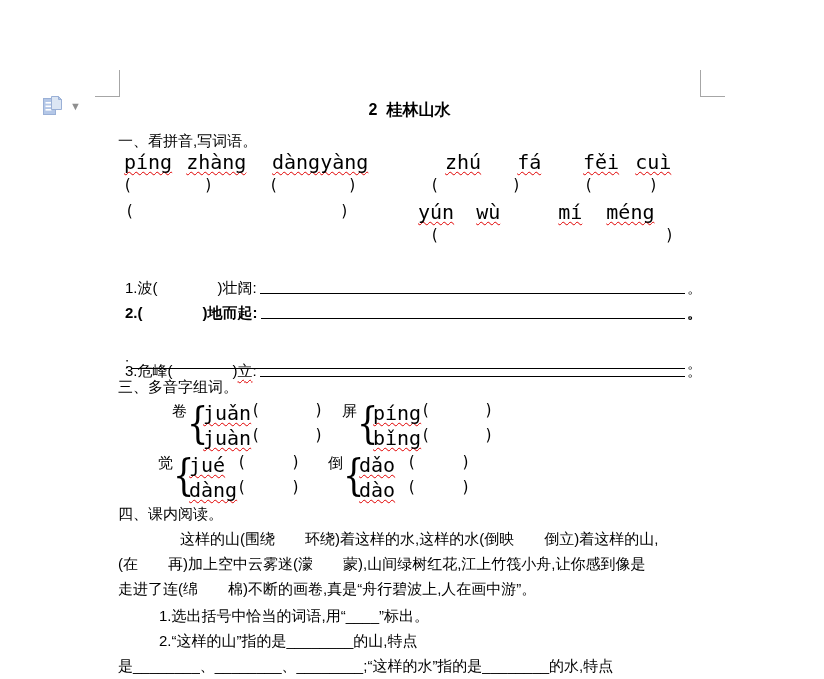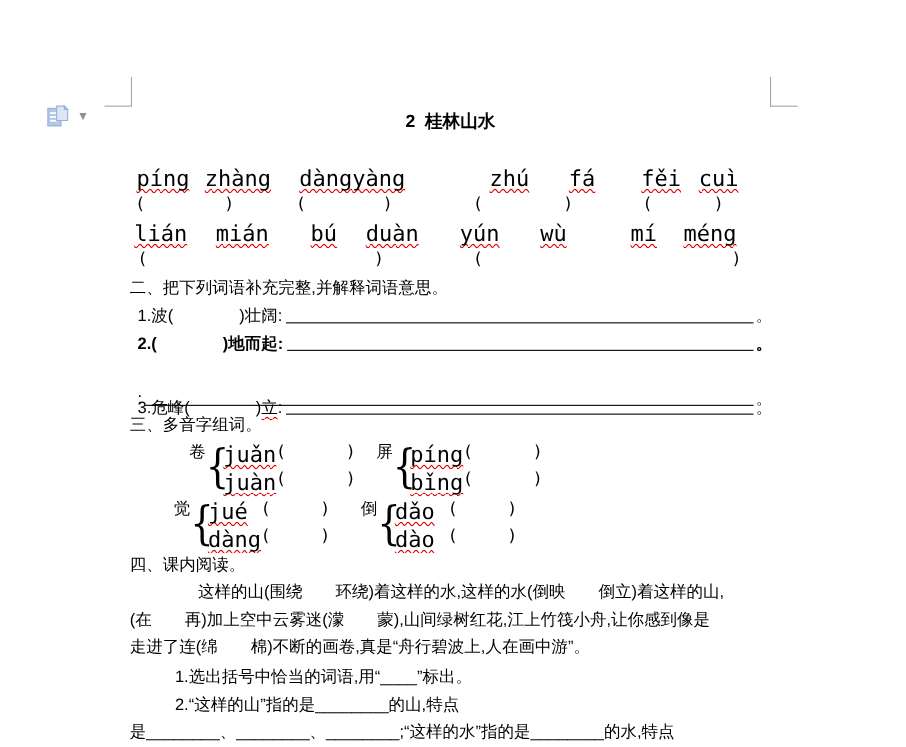--- a/index.html
+++ b/index.html
@@ -47,20 +47,21 @@
       </svg>
     </span>
     <span class="paste-arrow">▼</span>
   </div>
 
   <div class="abs corner-left" style="left:95px;top:70px;"></div>
   <div class="abs corner-right" style="left:700px;top:70px;"></div>
 
   <div class="abs title" style="left:119px;top:100px;width:581px;">2  桂林山水</div>
 
+  <div class="abs cn" style="left:118px;top:131px;">一、看拼音,写词语。</div>
 
   <div class="abs" style="left:122px;top:150px;width:92px;">
     <div class="pyline" style="gap:14px;padding-left:2px;">
       <span class="py">píng</span>
       <span class="py">zhàng</span>
     </div>
     <div class="parenline">
       <span class="pr">(</span>
       <span class="pr">)</span>
     </div>
@@ -93,46 +94,39 @@
       <span class="py">fěi</span>
       <span class="py">cuì</span>
     </div>
     <div class="parenline">
       <span class="pr">(</span>
       <span class="pr">)</span>
     </div>
   </div>
 
   <div class="abs" style="left:122px;top:200px;width:228px;">
-    <div class="pyline">
-      <span class="py" style="margin-right:26px;">lián</span>
-      <span class="py" style="margin-right:38px;">mián</span>
-      <span class="py" style="margin-right:26px;">bú</span>
-      <span class="py">duàn</span>
-    </div>
     <div class="parenline" style="padding-left:3px;">
       <span class="pr">(</span>
       <span class="pr">)</span>
     </div>
   </div>
 
   <div class="abs" style="left:418px;top:200px;width:257px;">
     <div class="pyline">
-      <span class="py" style="margin-right:37px;">yún</span>
+      <span class="py" style="margin-right:22px;">yún</span>
       <span class="py" style="margin-right:58px;">wù</span>
       <span class="py" style="margin-right:24px;">mí</span>
       <span class="py">méng</span>
     </div>
     <div class="parenline" style="padding-left:12px;">
       <span class="pr">(</span>
       <span class="pr">)</span>
     </div>
   </div>
 
-  <div class="abs cn" style="left:118px;top:252px;">二、把下列词语补充完整,并解释词语意思。</div>
 
   <div class="abs s2item" style="left:125px;top:277px;width:577px;">
     <span class="cn">1.波(　　　　)壮阔</span>
       <span class="cn wavycn"></span>
       <span class="cn">:</span>
       <span class="fill"></span>
       <span class="cn">。</span>
   </div>
   <div class="abs s2item" style="left:125px;top:302px;width:577px;font-weight:bold;">
     <span class="cn">2.(　　　　)地而起</span>

